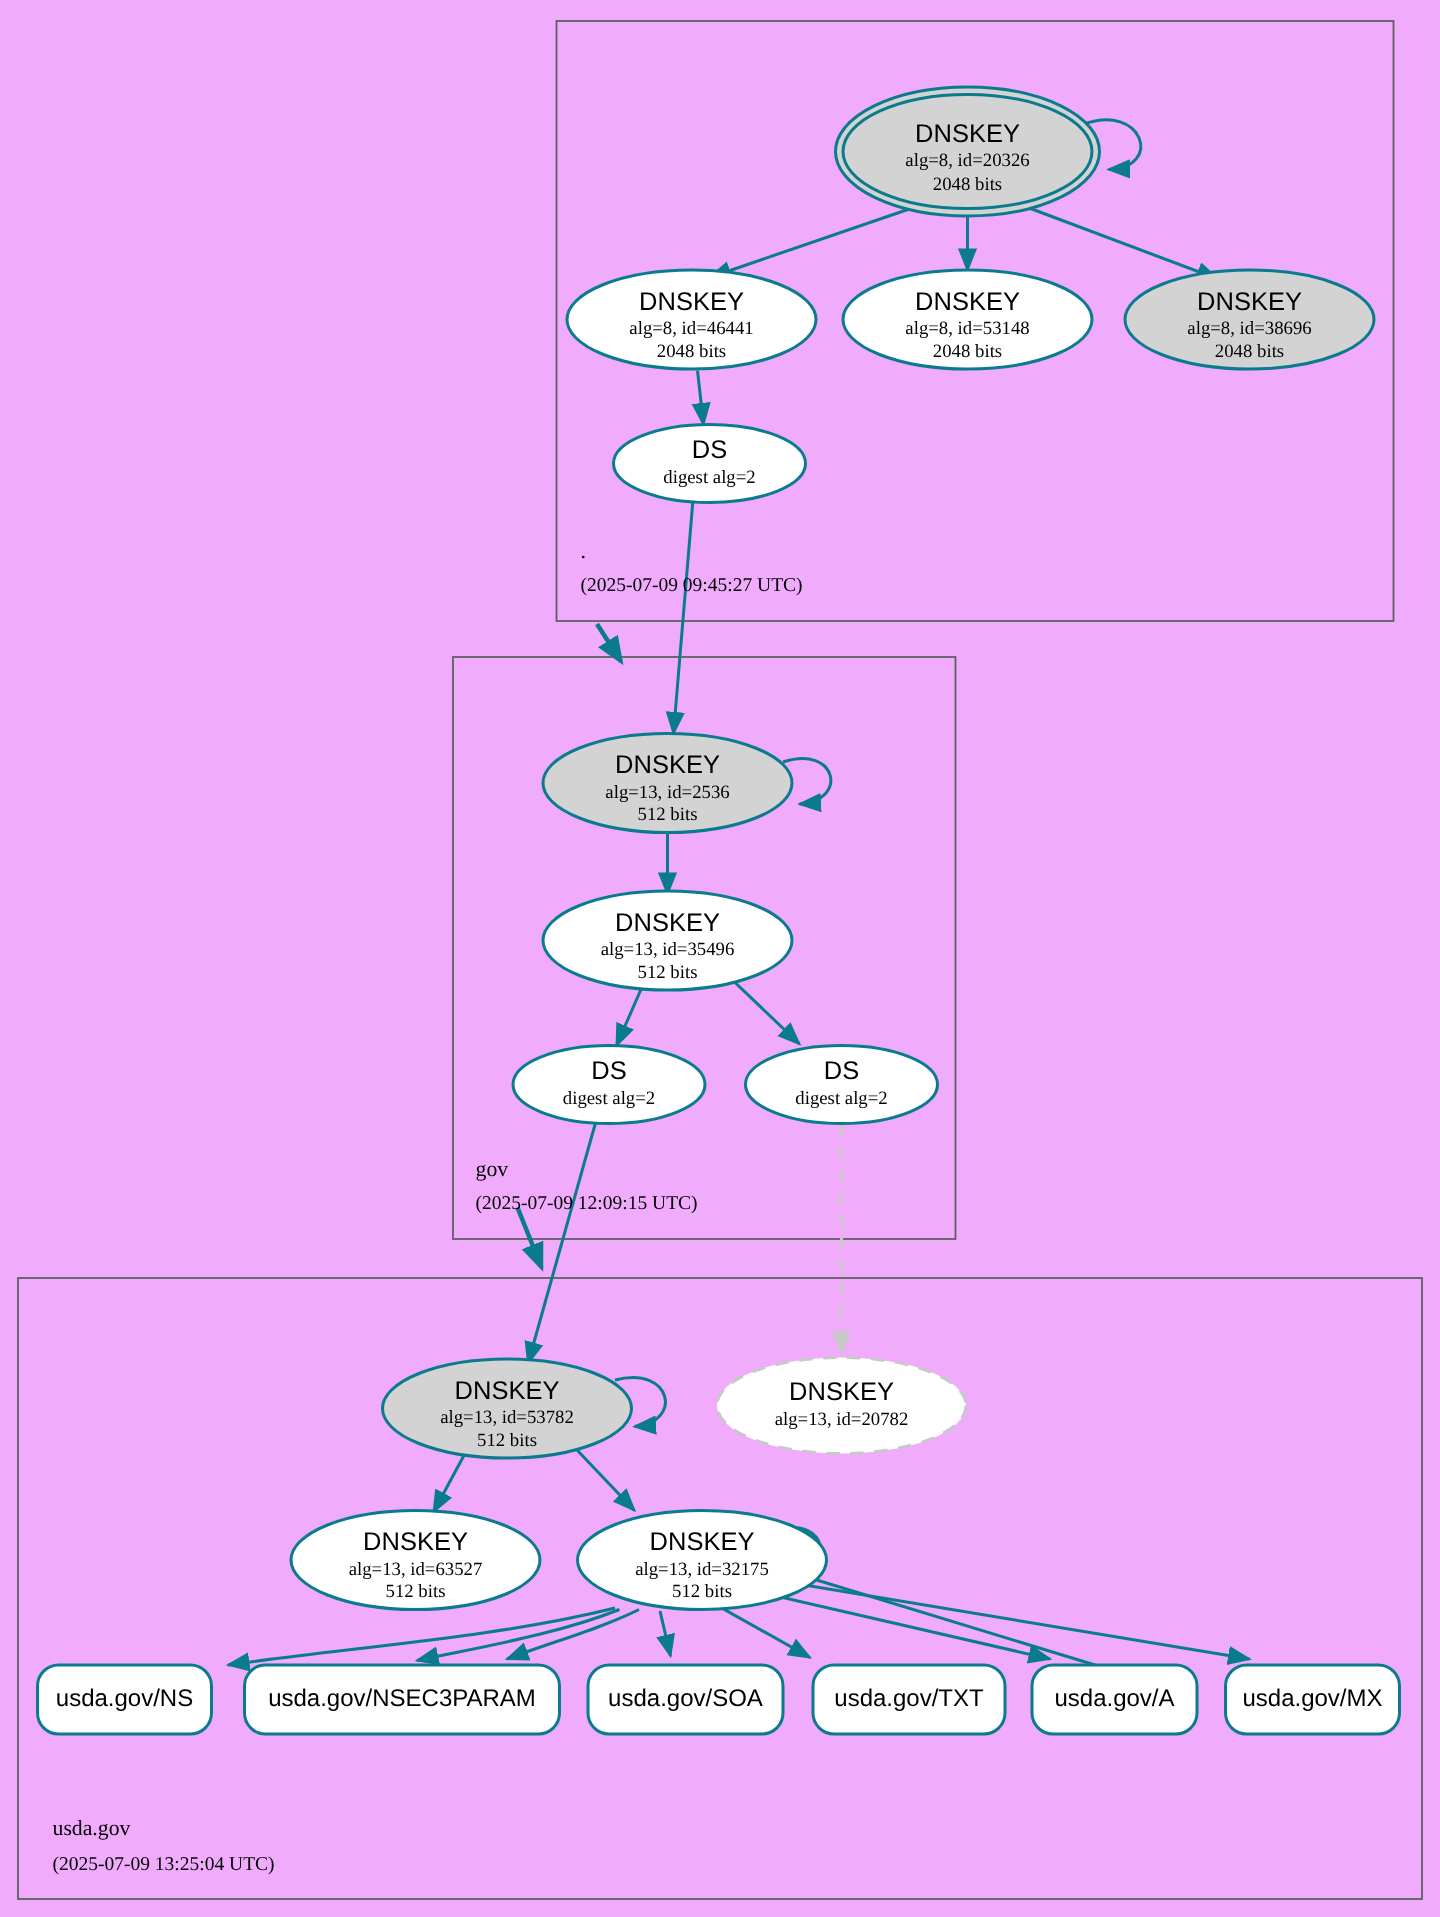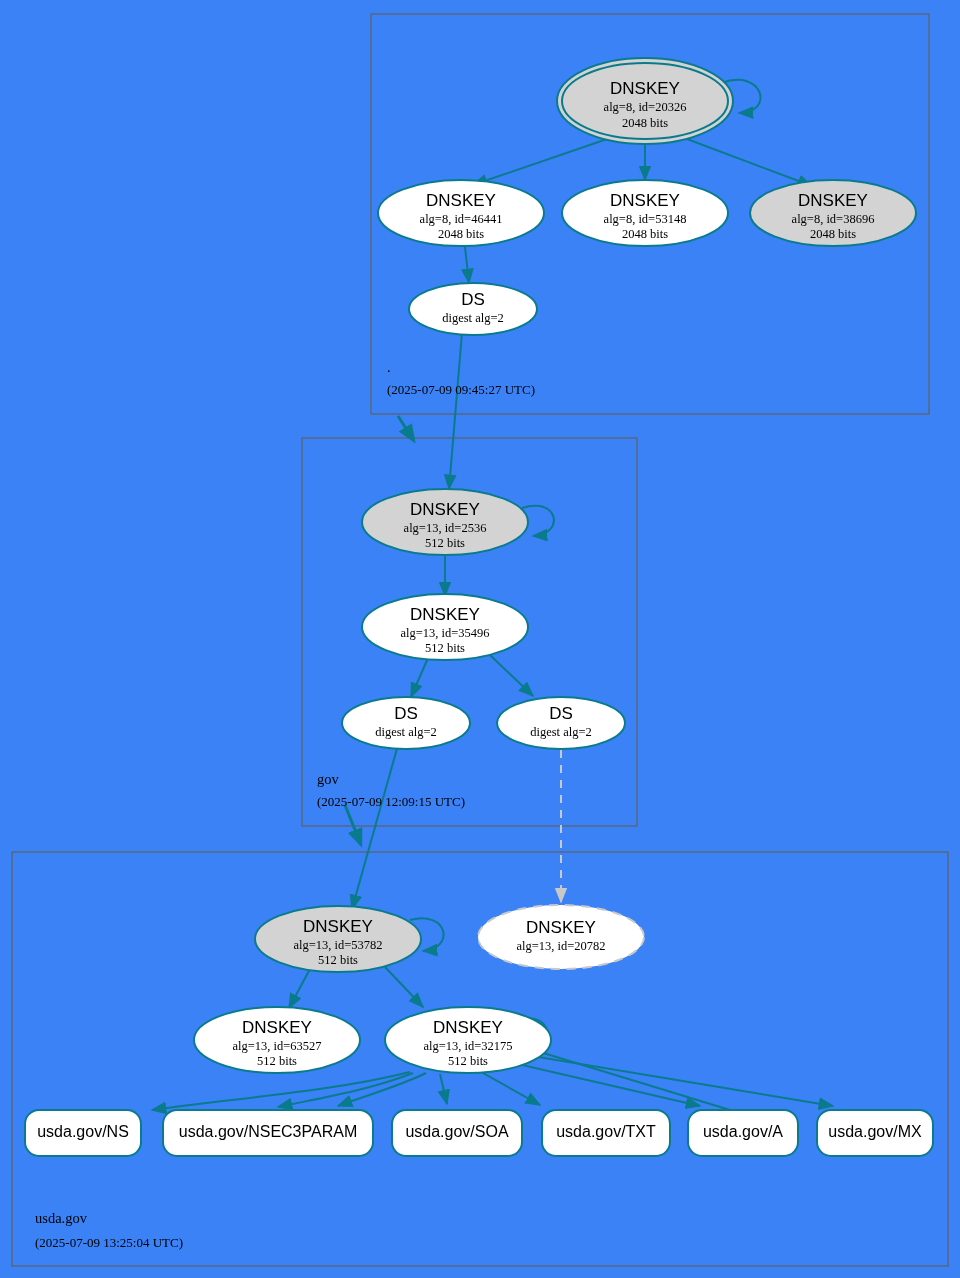--- a/index.html
+++ b/index.html
@@ -4,21 +4,21 @@
 <style>
   html, body {
     margin: 0;
     padding: 0;
     background: #ffffff;
   }
   #canvas {
     position: relative;
     width: 960px;
     height: 1278px;
-    background: #3b82f6;
+    background: #f0abfc;
     overflow: hidden;
     font-family: "Liberation Sans", sans-serif;
   }
   svg.layer {
     position: absolute;
     left: 0;
     top: 0;
     width: 960px;
     height: 1278px;
   }

